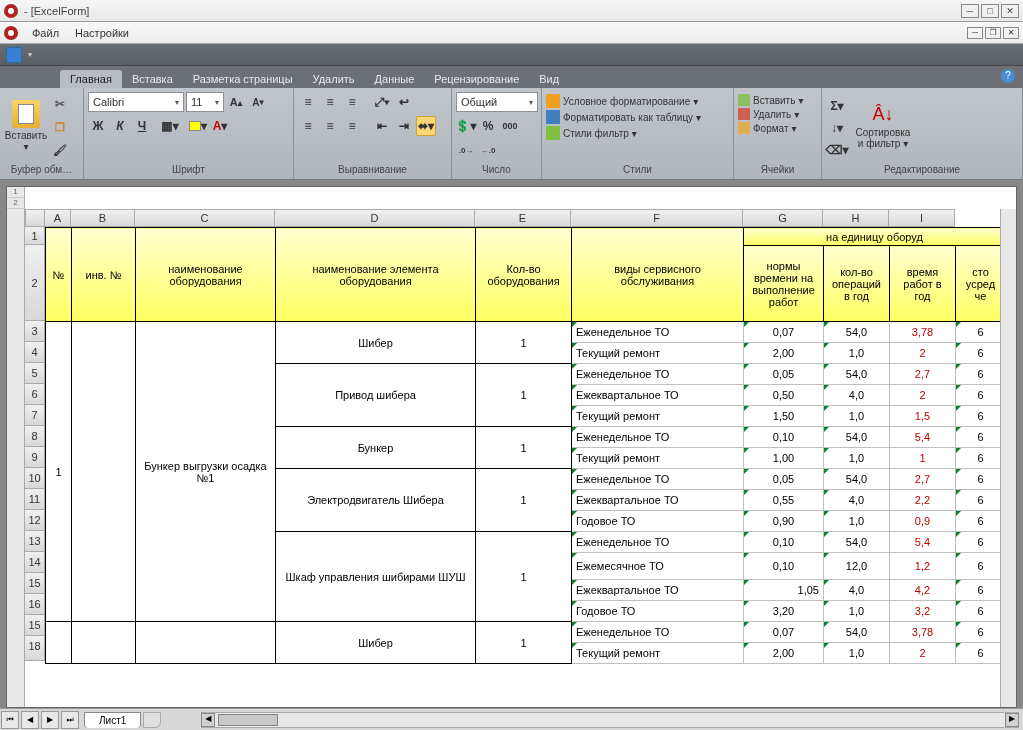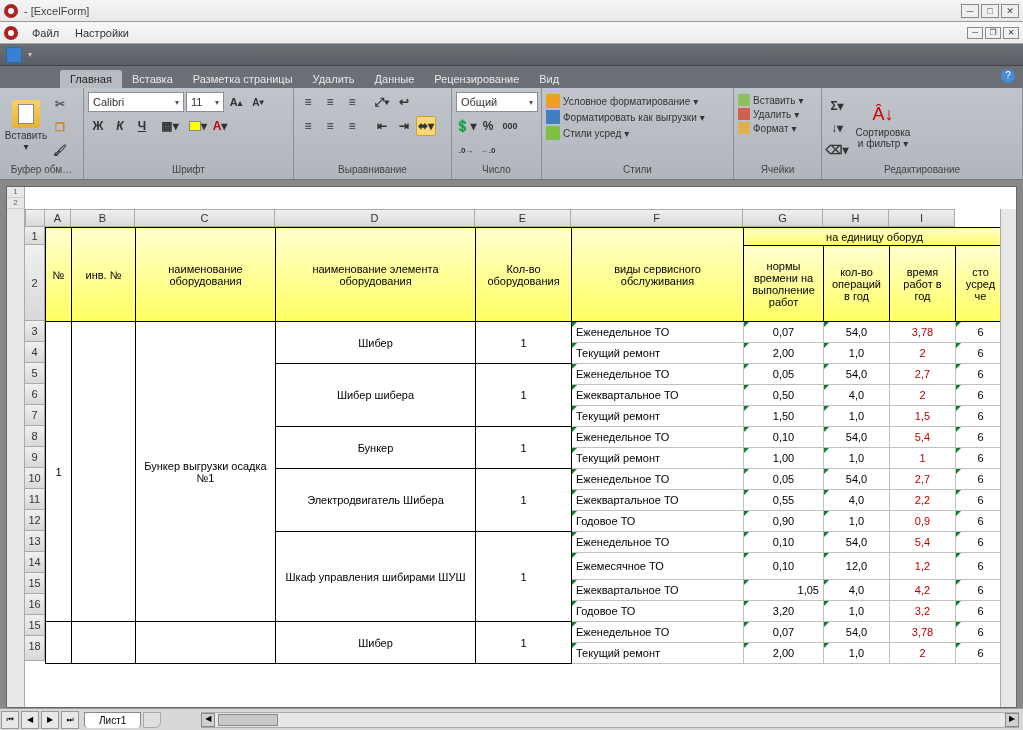--- a/index.html
+++ b/index.html
@@ -221,22 +221,22 @@
         <div class="smbtn" style="font-size:8px">.0→</div>
         <div class="smbtn" style="font-size:8px">←.0</div>
       </div>
     </div>
     <div class="glabel">Число</div>
   </div>
 
   <div class="rgroup" style="width:192px">
     <div class="gcontent" style="flex-direction:column;gap:2px;padding-top:4px">
       <div style="display:flex;align-items:center;gap:3px"><span style="width:14px;height:14px;background:#f0a020;display:inline-block"></span><span>Условное форматирование</span> ▾</div>
-      <div style="display:flex;align-items:center;gap:3px"><span style="width:14px;height:14px;background:#4080c0;display:inline-block"></span><span>Форматировать как выгрузки</span> ▾</div>
-      <div style="display:flex;align-items:center;gap:3px"><span style="width:14px;height:14px;background:#80c040;display:inline-block"></span><span>Стили усред</span> ▾</div>
+      <div style="display:flex;align-items:center;gap:3px"><span style="width:14px;height:14px;background:#4080c0;display:inline-block"></span><span>Форматировать как таблицу</span> ▾</div>
+      <div style="display:flex;align-items:center;gap:3px"><span style="width:14px;height:14px;background:#80c040;display:inline-block"></span><span>Стили фильтр</span> ▾</div>
     </div>
     <div class="glabel">Стили</div>
   </div>
 
   <div class="rgroup" style="width:88px">
     <div class="gcontent" style="flex-direction:column;gap:2px;padding-top:4px">
       <div style="display:flex;align-items:center;gap:3px"><span style="width:12px;height:12px;background:#8fc060;display:inline-block"></span><span>Вставить</span> ▾</div>
       <div style="display:flex;align-items:center;gap:3px"><span style="width:12px;height:12px;background:#d06050;display:inline-block"></span><span>Удалить</span> ▾</div>
       <div style="display:flex;align-items:center;gap:3px"><span style="width:12px;height:12px;background:#e0b050;display:inline-block"></span><span>Формат</span> ▾</div>
     </div>
@@ -328,21 +328,21 @@
               <td class="tc greenmark" style="width: 30px;">6</td>
             </tr>
             <tr>
               <td class="greenmark" style="width: 172px; height: 21px;">Текущий ремонт</td>
               <td class="tc greenmark" style="width: 80px;">2,00</td>
               <td class="tc greenmark" style="width: 66px;">1,0</td>
               <td class="tc redtxt" style="width: 66px;">2</td>
               <td class="tc greenmark" style="width: 30px;">6</td>
             </tr>
             <tr>
-              <td rowspan="3" class="tc thick" style="width: 200px;">Шибер шибера</td>
+              <td rowspan="3" class="tc thick" style="width: 200px;">Привод шибера</td>
               <td rowspan="3" class="tc thick" style="width: 96px;">1</td>
               <td class="greenmark" style="width: 172px; height: 21px;">Еженедельное ТО</td>
               <td class="tc greenmark" style="width: 80px;">0,05</td>
               <td class="tc greenmark" style="width: 66px;">54,0</td>
               <td class="tc redtxt" style="width: 66px;">2,7</td>
               <td class="tc greenmark" style="width: 30px;">6</td>
             </tr>
             <tr>
               <td class="greenmark" style="width: 172px; height: 21px;">Ежеквартальное ТО</td>
               <td class="tc greenmark" style="width: 80px;">0,50</td>

